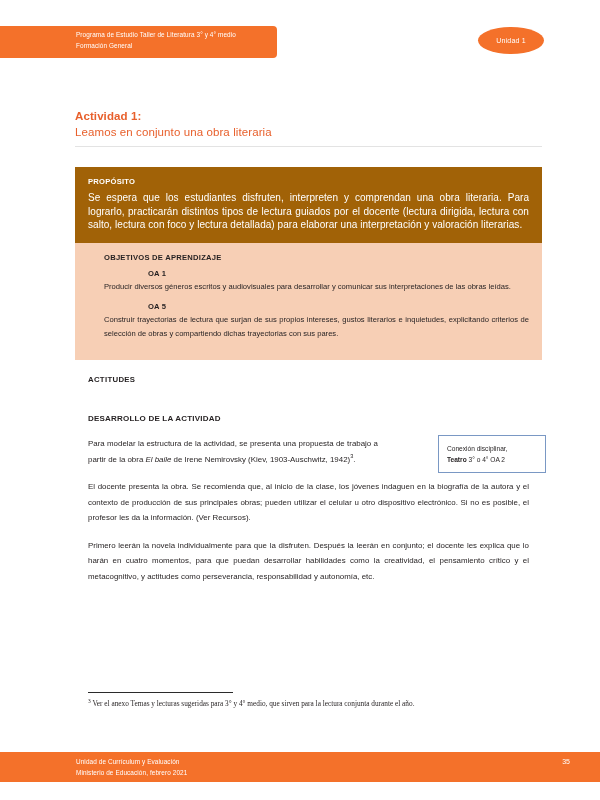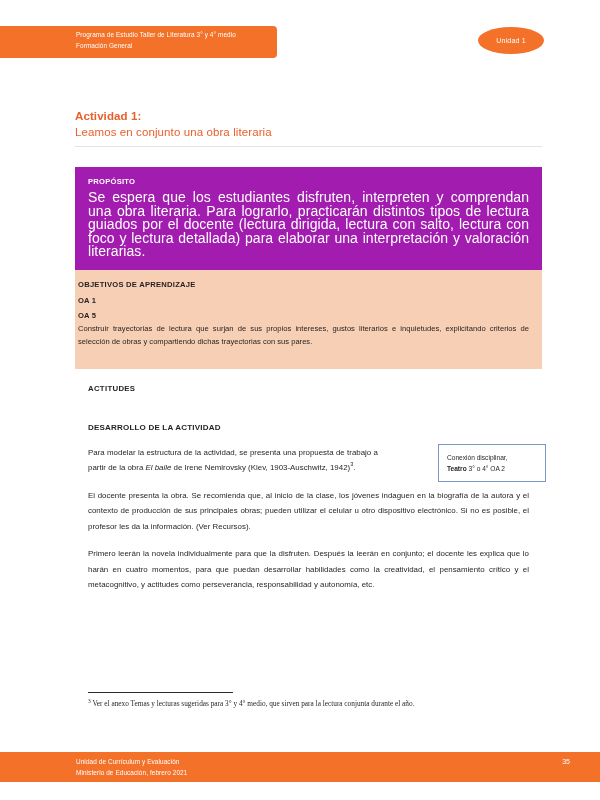--- a/index.html
+++ b/index.html
@@ -75,52 +75,53 @@
     padding-bottom: 4px;
   }
   .title-rule {
     border-top: 1px solid #e3e3e3;
     margin-top: 2px;
     margin-bottom: 20px;
   }
 
   
   .proposito-box {
-    background: #a21caf;
+    background: #a16207;
     color: #ffffff;
     padding: 9px 13px 11px 13px;
     box-sizing: border-box;
   }
   .box-heading {
     font-size: 7.6px;
     font-weight: bold;
     letter-spacing: 0.25px;
     line-height: 12px;
     margin-bottom: 3px;
   }
   .proposito-text {
-    font-size: 14px;
+    font-size: 10px;
     line-height: 13.5px;
     text-align: justify;
     letter-spacing: 0.05px;
   }
 
   
   .objetivos-box {
     background: #F7CFB5;
     color: #231f20;
-    padding: 9px 13px 13px 3px;
+    padding: 9px 13px 13px 29px;
     box-sizing: border-box;
   }
   .oa-label {
     font-size: 7.6px;
     font-weight: bold;
     letter-spacing: 0.2px;
     line-height: 13px;
     margin-top: 2px;
+    margin-left: 44px;
   }
   .oa-text {
     font-size: 7.6px;
     line-height: 13.5px;
     text-align: justify;
     margin-bottom: 7px;
   }
 
   
   .plain-section {
@@ -253,20 +254,21 @@
   <div class="title-rule"></div>
 
   <div class="proposito-box">
     <div class="box-heading">PROPÓSITO</div>
     <div class="proposito-text">Se espera que los estudiantes disfruten, interpreten y comprendan una obra literaria. Para lograrlo, practicarán distintos tipos de lectura guiados por el docente (lectura dirigida, lectura con salto, lectura con foco y lectura detallada) para elaborar una interpretación y valoración literarias.</div>
   </div>
 
   <div class="objetivos-box">
     <div class="box-heading">OBJETIVOS DE APRENDIZAJE</div>
     <div class="oa-label">OA 1</div>
+    <div class="oa-text">Producir diversos géneros escritos y audiovisuales para desarrollar y comunicar sus interpretaciones de las obras leídas.</div>
     <div class="oa-label">OA 5</div>
     <div class="oa-text">Construir trayectorias de lectura que surjan de sus propios intereses, gustos literarios e inquietudes, explicitando criterios de selección de obras y compartiendo dichas trayectorias con sus pares.</div>
   </div>
 
   <div class="plain-section sp-actitudes">
     <div class="section-heading">ACTITUDES</div>
   </div>
 
 
   <div class="desarrollo">

